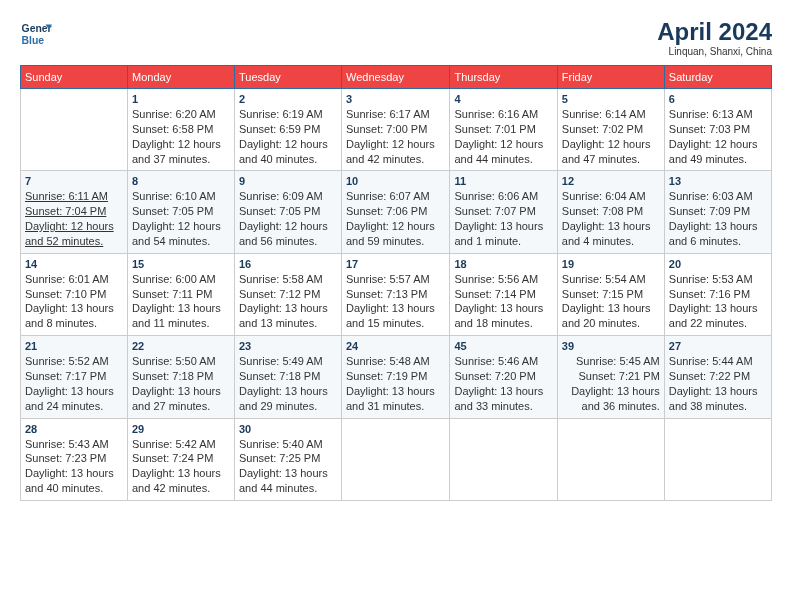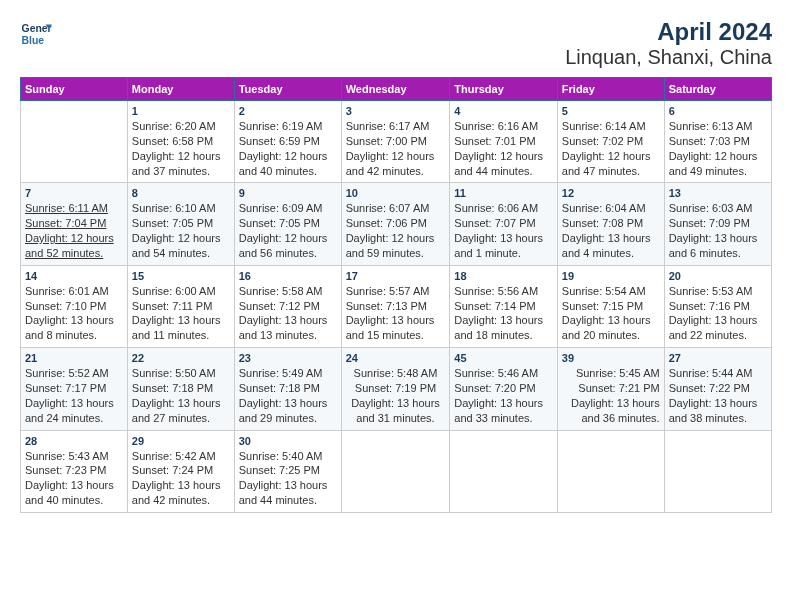--- a/index.html
+++ b/index.html
@@ -33,35 +33,35 @@
     }
     .title-block {
       text-align: right;
     }
     .month-title {
       font-size: 24px;
       font-weight: bold;
       color: #1a3a5c;
     }
     .location-title {
-      font-size: 20px;
+      font-size: 10px;
       color: #333;
     }
     .calendar {
       width: 100%;
       border-collapse: collapse;
       font-size: 9.5px;
     }
     .calendar thead th {
-      background: #a21caf;
+      background: #ef4444;
       color: #fff;
       padding: 5px 4px;
       text-align: left;
       font-size: 11px;
-      font-weight: bold;
+      font-weight: normal;
       border: 1px solid #2e6da4;
     }
     .calendar tbody td {
       border: 1px solid #ccc;
       vertical-align: top;
       padding: 4px 4px 4px 4px;
       width: 113px;
       height: 78px;
     }
     .day-number {
@@ -281,21 +281,21 @@
           </td>
           <td>
             <span class="day-number">23</span>
             <div class="day-info" style="white-space: pre-line;">Sunrise: 5:49 AM
 Sunset: 7:18 PM
 Daylight: 13 hours
 and 29 minutes.</div>
           </td>
           <td>
             <span class="day-number">24</span>
-            <div class="day-info" style="white-space: pre-line; text-align: center;">Sunrise: 5:48 AM
+            <div class="day-info" style="white-space: pre-line;">Sunrise: 5:48 AM
 Sunset: 7:19 PM
 Daylight: 13 hours
 and 31 minutes.</div>
           </td>
           <td>
             <span class="day-number">45</span>
             <div class="day-info" style="white-space: pre-line;">Sunrise: 5:46 AM
 Sunset: 7:20 PM
 Daylight: 13 hours
 and 33 minutes.</div>

